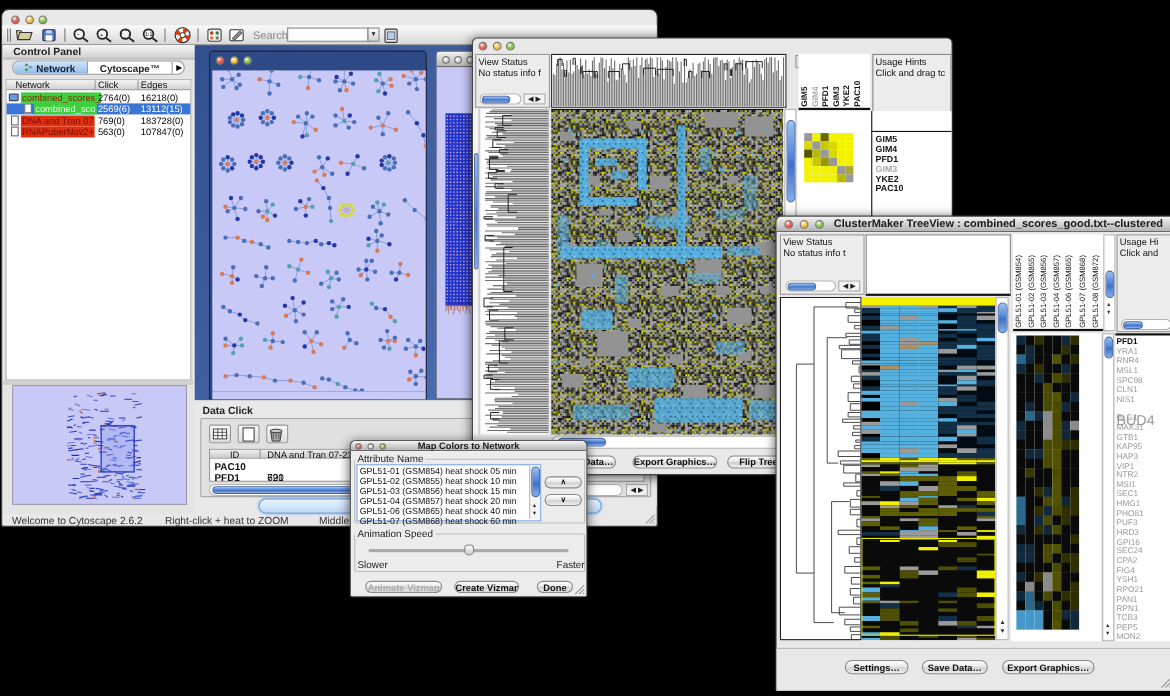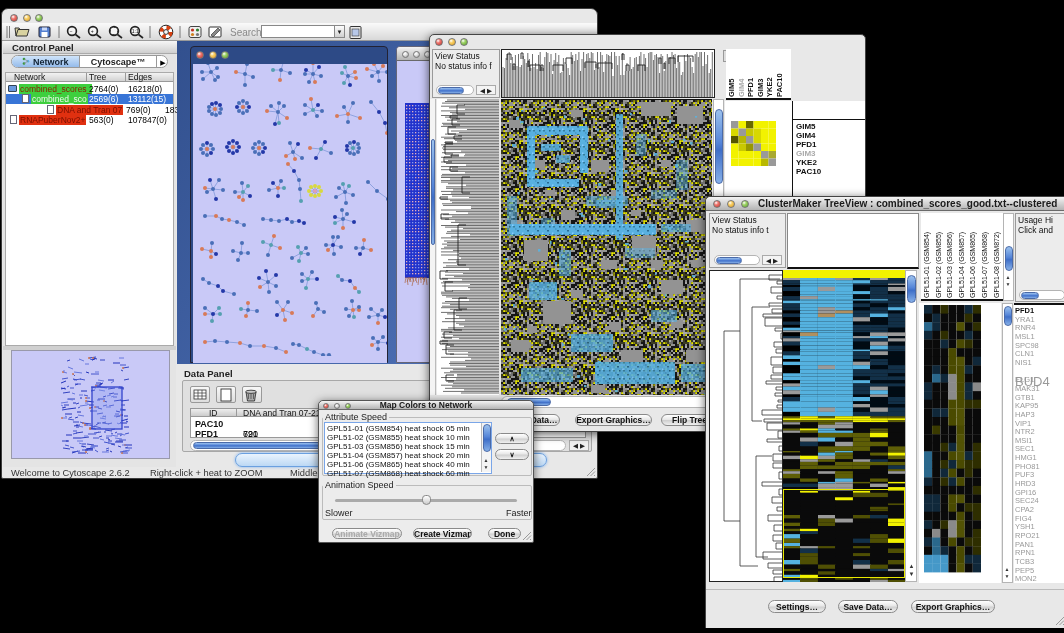--- a/index.html
+++ b/index.html
@@ -79,38 +79,38 @@
             <circle cx="2" cy="6.5" r="1.3" fill="#3a9a3a"></circle>
             <circle cx="6" cy="4.2" r="1.3" fill="#55b0e0"></circle>
             <path d="M2 2 L6 4.2 L2 6.5" stroke="#888" stroke-width="0.7" fill="none"></path>
           </svg> Network</div>
 <div class="abs" style="left:68px;top:0;width:76px;height:13px;font-weight:bold;font-size:9px;color:#222;text-align:center;line-height:12px">Cytoscape™</div>
 <div class="abs" style="left:144px;top:0;width:13px;height:13px;border-left:1px solid #999;font-size:7px;text-align:center;line-height:13px">▶</div>
 </div>
 <div class="abs" style="left:2px;top:31px;width:169px;height:274px;background:#fff;border:1px solid #aaa;font-size:8.5px">
 <div class="abs" style="left:0;top:0;width:100%;height:9px;background:linear-gradient(#f2f2f2,#d2d2d2);border-bottom:1px solid #999;color:#111">
           <span class="abs" style="left:8px;top:-1px">Network</span>
-          <span class="abs" style="left:83px;top:-1px">Tree</span>
+          <span class="abs" style="left:83px;top:-1px">Click</span>
           <span class="abs" style="left:122px;top:-1px">Edges</span>
           <span class="abs" style="left:80px;top:0;width:1px;height:9px;background:#999"></span>
           <span class="abs" style="left:119px;top:0;width:1px;height:9px;background:#999"></span>
         </div>
 <div class="abs" style="left:0;top:10px;width:100%;height:10.5px;">
 <span class="abs" style="left:2px;top:1.5px;width:9px;height:7px;background:#6a9adf;border:1px solid #345;border-radius:1px"></span>
 <span class="abs" style="left:13px;top:0.5px;background:#3ecf3e;color:#8a2000;padding:0 1px;white-space:nowrap">combined_scores_</span>
 <span class="abs" style="left:83px;top:0.5px;color:#000">2764(0)</span>
           <span class="abs" style="left:122px;top:0.5px;color:#000">16218(0)</span>
         </div>
 <div class="abs" style="left:0;top:20.5px;width:100%;height:10.5px;background:#3875d7;">
 <span class="abs" style="left:16px;top:0.5px;width:7px;height:9px;background:#fff;border:1px solid #667"></span>
 <span class="abs" style="left:25px;top:0.5px;background:#3ecf3e;color:#f0f8f0;padding:0 1px;white-space:nowrap">combined_sco</span>
 <span class="abs" style="left:83px;top:0.5px;color:#fff">2569(6)</span>
           <span class="abs" style="left:122px;top:0.5px;color:#fff">13112(15)</span>
         </div>
-<div class="abs" style="left:0;top:31.0px;width:100%;height:10.5px;margin-left:37px;">
+<div class="abs" style="left:0;top:31.0px;width:100%;height:10.5px;">
 <span class="abs" style="left:4px;top:0.5px;width:7px;height:9px;background:#fff;border:1px solid #667"></span>
 <span class="abs" style="left:13px;top:0.5px;background:#e03010;color:#7a1000;padding:0 1px;white-space:nowrap">DNA and Tran 07</span>
 <span class="abs" style="left:83px;top:0.5px;color:#000">769(0)</span>
           <span class="abs" style="left:122px;top:0.5px;color:#000">183728(0)</span>
         </div>
 <div class="abs" style="left:0;top:41.5px;width:100%;height:10.5px;">
 <span class="abs" style="left:4px;top:0.5px;width:7px;height:9px;background:#fff;border:1px solid #667"></span>
 <span class="abs" style="left:13px;top:0.5px;background:#e03010;color:#7a1000;padding:0 1px;white-space:nowrap">RNAPuberNov2+</span>
 <span class="abs" style="left:83px;top:0.5px;color:#000">563(0)</span>
           <span class="abs" style="left:122px;top:0.5px;color:#000">107847(0)</span>
@@ -1150,21 +1150,21 @@
           <circle cx="195" cy="279" r="2.0" fill="#2438a8"></circle>
           <circle cx="185" cy="285" r="2.0" fill="#4a6fb8"></circle>
           <circle cx="179" cy="281" r="2.0" fill="#d87a58"></circle>
           <circle cx="180" cy="274" r="2.0" fill="#4a6fb8"></circle>
           <circle cx="190" cy="273" r="2.0" fill="#4a6fb8"></circle>
         </svg>
       </div>
 <div class="abs" style="left:2px;top:309px;width:194px;height:7px;background:#c9c9f7"></div>
 </div>
 <div class="abs" style="left:175px;top:355px;width:420px;height:96px;background:#e8e8e8">
-<div class="abs" style="left:7px;top:4px;font-weight:bold;font-size:9.5px;color:#222">Data Panel</div>
+<div class="abs" style="left:7px;top:4px;font-weight:bold;font-size:9.5px;color:#222">Data Click</div>
 <div class="abs" style="left:5px;top:16px;width:410px;height:72px;background:#e0e0e0;border:1px solid #a8a8a8;border-radius:2px">
 <div class="abs" style="left:7px;top:5px;width:20px;height:17px;background:linear-gradient(#f8f8f8,#ddd);border:1px solid #999;border-radius:2px"></div>
 <div class="abs" style="left:33px;top:5px;width:20px;height:17px;background:linear-gradient(#f8f8f8,#ddd);border:1px solid #999;border-radius:2px"></div>
 <div class="abs" style="left:59px;top:5px;width:20px;height:17px;background:linear-gradient(#f8f8f8,#ddd);border:1px solid #999;border-radius:2px"></div>
 <svg width="90" height="28" style="position:absolute;left:7px;top:5px">
 <rect x="4" y="4" width="12" height="9" fill="#fff" stroke="#333" stroke-width="0.8"></rect>
           <path d="M4 7H16 M4 10H16 M8 4V13 M12 4V13" stroke="#333" stroke-width="0.7"></path>
 <rect x="31" y="3" width="10" height="12" fill="#fff" stroke="#333" stroke-width="0.9"></rect>
 <path d="M56 6 h10 l-1.5 9 h-7 Z" fill="#aaa" stroke="#222" stroke-width="0.8"></path>
           <ellipse cx="61" cy="5.8" rx="5.4" ry="1.6" fill="#ccc" stroke="#222" stroke-width="0.8"></ellipse>
@@ -1217,20 +1217,27 @@
     </div>
 <div class="abs" style="left:293px;top:15px;width:5px;height:12px;background:#ddd;border:1px solid #999"></div>
 <div class="abs" style="left:296px;top:14px;width:65px;height:51px;background:#fff;border-bottom:2px solid #111">
 <div class="abs" style="left:1.0px;bottom:1px;width:8px;height:44px;writing-mode:vertical-rl;transform:rotate(180deg);font-weight:bold;font-size:7.5px;color:#111">GIM5</div>
 <div class="abs" style="left:10.6px;bottom:1px;width:8px;height:44px;writing-mode:vertical-rl;transform:rotate(180deg);font-weight:bold;font-size:7.5px;color:#aaa">GIM4</div>
 <div class="abs" style="left:20.2px;bottom:1px;width:8px;height:44px;writing-mode:vertical-rl;transform:rotate(180deg);font-weight:bold;font-size:7.5px;color:#111">PFD1</div>
 <div class="abs" style="left:29.799999999999997px;bottom:1px;width:8px;height:44px;writing-mode:vertical-rl;transform:rotate(180deg);font-weight:bold;font-size:7.5px;color:#111">GIM3</div>
 <div class="abs" style="left:39.4px;bottom:1px;width:8px;height:44px;writing-mode:vertical-rl;transform:rotate(180deg);font-weight:bold;font-size:7.5px;color:#111">YKE2</div>
 <div class="abs" style="left:49.0px;bottom:1px;width:8px;height:44px;writing-mode:vertical-rl;transform:rotate(180deg);font-weight:bold;font-size:7.5px;color:#111">PAC10</div>
 </div>
+<div class="pb" style="left:363px;top:14px;width:72px;height:69px;border-color:#888;overflow:hidden">
+      <div style="padding:1px 0 0 2px">Usage Hints<br>Click and drag tc</div>
+      <div class="sb" style="left:5px;top:56px;width:42px;height:10px;border-radius:5px">
+        <div class="pill" style="left:1px;top:0.5px;width:30px;height:7.5px"></div>
+      </div>
+      <div class="abs" style="left:49px;top:56px;width:20px;height:10px;background:#f4f4f4;border:1px solid #aaa;font-size:6.5px;color:#222;text-align:center;line-height:9px">◀ ▶</div>
+    </div>
 <div class="abs" style="left:0;top:64px;width:6px;height:296px;background:#f4f4f4;border-right:1px solid #bbb">
       <div class="pill" style="left:0.5px;top:40px;width:4.5px;height:106px;border-radius:3px"></div>
     </div>
 <div class="abs" style="left:7px;top:64px;width:62px;height:296px;background:#fff;overflow:hidden">
       <svg width="62" height="296" style="position:absolute;left:0;top:0;">
         <rect width="62" height="296" fill="#fff"></rect>
         <path d="M10 1.0H62M8 2.5H62M5 4.1H62M27 5.6H62M4 7.2H62M12 8.8H62M28 10.3H62M4 11.9H62M13 13.4H62M15 15.0H62M4 16.5H62M8 18.1H62M19 19.6H62M10 21.2H62M20 22.7H62M5 24.3H62M6 25.8H62M4 27.4H62M12 28.9H62M30 30.5H62M14 32.0H62M22 33.6H62M8 35.1H62M21 36.6H62M4 38.2H62M7 39.7H62M18 41.3H62M20 42.8H62M9 44.4H62M4 45.9H62M6 47.5H62M5 49.0H62M6 50.6H62M24 52.1H62M5 53.7H62M28 55.2H62M27 56.8H62M4 58.3H62M8 59.9H62M11 61.4H62M4 63.0H62M9 64.5H62M29 66.1H62M4 67.6H62M15 69.2H62M4 70.7H62M14 72.3H62M28 73.8H62M5 75.4H62M4 76.9H62M4 78.5H62M13 80.0H62M4 81.6H62M4 83.1H62M11 84.7H62M29 86.2H62M9 87.8H62M9 89.3H62M16 90.9H62M4 92.4H62M14 94.0H62M5 95.5H62M15 97.1H62M32 98.6H62M4 100.2H62M13 101.7H62M15 103.3H62M5 104.8H62M6 106.4H62M34 107.9H62M34 109.5H62M4 111.0H62M19 112.6H62M31 114.1H62M6 115.7H62M15 117.2H62M4 118.8H62M8 120.3H62M18 121.9H62M14 123.4H62M22 125.0H62M4 126.5H62M8 128.1H62M26 129.6H62M14 131.2H62M10 132.7H62M9 134.3H62M33 135.8H62M14 137.4H62M4 138.9H62M23 140.5H62M7 142.0H62M10 143.6H62M5 145.1H62M10 146.7H62M7 148.2H62M4 149.8H62M16 151.4H62M4 152.9H62M22 154.5H62M4 156.0H62M22 157.6H62M24 159.1H62M11 160.7H62M19 162.2H62M6 163.8H62M20 165.3H62M9 166.9H62M6 168.4H62M32 170.0H62M9 171.5H62M8 173.1H62M26 174.6H62M8 176.2H62M17 177.7H62M5 179.3H62M25 180.8H62M6 182.4H62M4 183.9H62M33 185.5H62M5 187.0H62M31 188.6H62M33 190.1H62M15 191.7H62M4 193.2H62M4 194.8H62M5 196.3H62M9 197.9H62M15 199.4H62M32 201.0H62M8 202.5H62M5 204.1H62M13 205.6H62M5 207.2H62M4 208.7H62M13 210.3H62M19 211.8H62M4 213.4H62M10 214.9H62M19 216.5H62M22 218.0H62M8 219.6H62M28 221.1H62M5 222.7H62M19 224.2H62M22 225.8H62M27 227.3H62M11 228.9H62M4 230.4H62M4 232.0H62M12 233.5H62M5 235.1H62M16 236.6H62M4 238.2H62M22 239.7H62M5 241.3H62M4 242.8H62M5 244.4H62M10 245.9H62M13 247.5H62M9 249.0H62M5 250.6H62M11 252.1H62M31 253.7H62M13 255.2H62M31 256.8H62M4 258.3H62M34 259.9H62M28 261.4H62M13 263.0H62M12 264.5H62M13 266.1H62M29 267.6H62M4 269.2H62M16 270.7H62M13 272.3H62M7 273.8H62M20 275.4H62M20 276.9H62M4 278.5H62M19 280.0H62M10 281.6H62M11 283.1H62M16 284.7H62M4 286.2H62M15 287.8H62M8 289.3H62M27 290.9H62M6 292.4H62M24 294.0H62" stroke="#6f6f6f" stroke-width="1" fill="none"></path>
         <path d="M28 6H20V15H28M21 17H13V19H21M23 20H15V26H23M19 28H11V35H19M25 37H17V40H25M16 43H8V44H16M16 45H8V55H16M22 56H14V57H22M15 58H7V63H15M21 68H13V72H21M33 78H25V94H33M11 98H3V100H11M12 115H4V120H12M29 126H21V166H29M11 172H3V180H11M16 183H8V192H16M30 199H22V210H30M25 211H17V231H25M15 233H7V239H15M11 242H3V245H11M17 246H9V255H17M17 276H9V282H17" stroke="#222" fill="none" stroke-width="0.9"></path>
       </svg>
     </div>
@@ -2709,21 +2716,21 @@
 <svg width="10" height="10" style="position:absolute;right:1px;bottom:1px">
       <path d="M9 1L1 9M9 4.5L4.5 9M9 8L8 9" stroke="#9a9a9a" stroke-width="1"></path>
     </svg>
 </div>
 <div class="abs" style="left:318px;top:400px;width:216px;height:143px;background:#ececec;border:1px solid #555;border-radius:5px 5px 2px 2px;box-shadow:0 2px 10px rgba(0,0,0,.6)">
 <div class="tb" style="height:9px;font-size:8.5px;line-height:9px;border-radius:5px 5px 0 0">Map Colors to Network</div>
 <div class="lt" style="left:4px;top:1.5px;width:6px;height:6px;background:radial-gradient(circle at 35% 30%,#fff 0%,#f07870 35%,#c03028 100%)"></div>
     <div class="lt" style="left:15px;top:1.5px;width:6px;height:6px;background:radial-gradient(circle at 35% 30%,#fff 0%,#e8e8e8 35%,#9a9a9a 100%)"></div>
     <div class="lt" style="left:26px;top:1.5px;width:6px;height:6px;background:radial-gradient(circle at 35% 30%,#fff 0%,#a0d468 35%,#58a028 100%)"></div>
 <div class="abs" style="left:3px;top:16px;width:210px;height:59px;border:1px solid #bbb;border-radius:2px"></div>
-<div class="abs" style="left:4px;top:11px;font-size:9px;color:#222;background:#ececec;padding:0 2px">Attribute Speed</div>
+<div class="abs" style="left:4px;top:11px;font-size:9px;color:#222;background:#ececec;padding:0 2px">Attribute Name</div>
 <div class="abs" style="left:5px;top:21px;width:168px;height:52px;background:#fff;border:1.5px solid #7aa6e8">
 <div class="abs" style="left:2px;top:0.5px;font-size:8px;color:#111;white-space:nowrap">GPL51-01 (GSM854) heat shock 05 min</div>
 <div class="abs" style="left:2px;top:9.6px;font-size:8px;color:#111;white-space:nowrap">GPL51-02 (GSM855) heat shock 10 min</div>
 <div class="abs" style="left:2px;top:18.7px;font-size:8px;color:#111;white-space:nowrap">GPL51-03 (GSM856) heat shock 15 min</div>
 <div class="abs" style="left:2px;top:27.8px;font-size:8px;color:#111;white-space:nowrap">GPL51-04 (GSM857) heat shock 20 min</div>
 <div class="abs" style="left:2px;top:36.9px;font-size:8px;color:#111;white-space:nowrap">GPL51-06 (GSM865) heat shock 40 min</div>
 <div class="abs" style="left:2px;top:46.0px;font-size:8px;color:#111;white-space:nowrap">GPL51-07 (GSM868) heat shock 60 min</div>
 <div class="abs" style="right:0;top:0;width:10px;height:49px;background:#f4f4f4;border-left:1px solid #bbb">
         <div class="pill" style="left:0.5px;top:1px;width:8px;height:28px"></div>
         <div class="abs" style="left:1.5px;bottom:1px;font-size:5px;color:#333;line-height:1.4">▲<br>▼</div>

